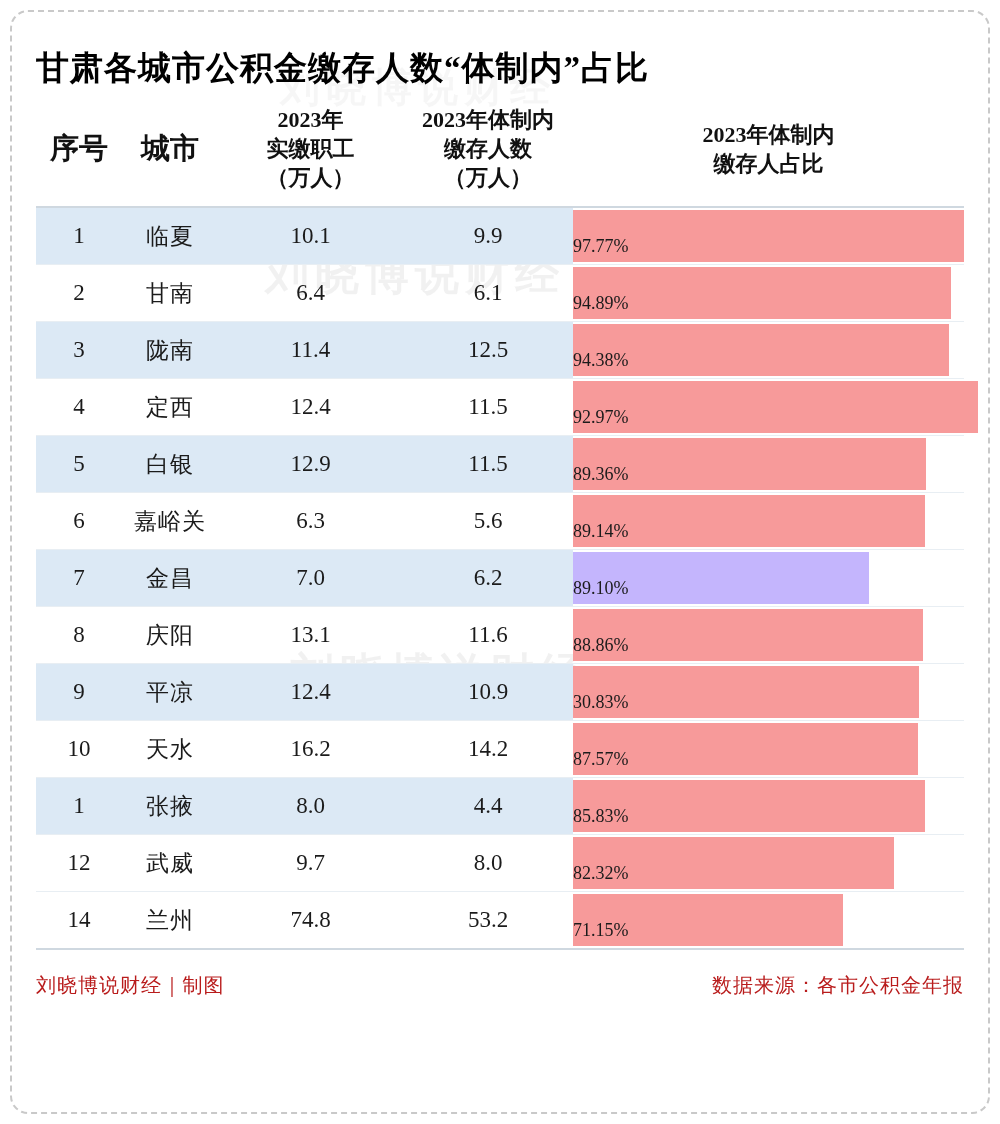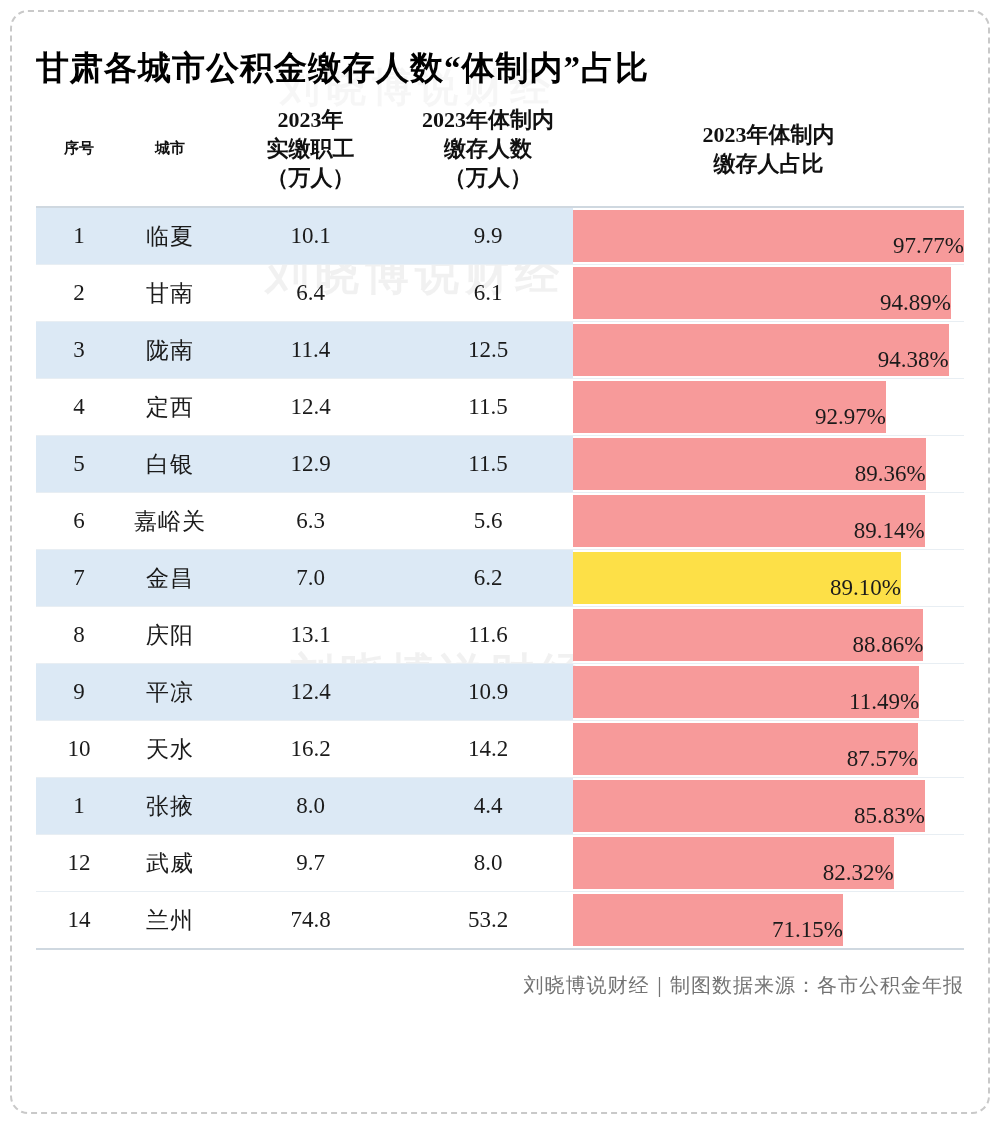--- a/index.html
+++ b/index.html
@@ -80,21 +80,21 @@
     font-weight: bold;
     font-size: 22px;
     color: #111;
     padding: 6px 4px 14px 4px;
     vertical-align: middle;
     line-height: 1.32;
     border-bottom: 2px solid #cfd8e0;
     background: transparent;
   }
   thead th .sub { display: block; }
-  thead th.hidx, thead th.hcity { font-size: 15px; }
+  thead th.hidx, thead th.hcity { font-size: 29px; }
 
   tbody td {
     font-family: "Liberation Serif", serif;
     font-size: 23px;
     text-align: center;
     height: 57px;
     padding: 0;
     border-bottom: 1px solid #e8eef3;
     color: #1b1b1b;
   }
@@ -105,37 +105,37 @@
     position: relative;
     height: 52px;
     background: #f79a9a;
     display: flex;
     align-items: center;
     justify-content: center;
     margin: 2px 0;
   }
   .bar span {
     font-family: "Liberation Serif", serif;
-    font-size: 23px;
+    font-size: 18px;
     color: #1b1b1b;
     position: absolute;
     left: 0; right: 0;
-    text-align: right;
+    text-align: left;
     margin-top: 20px;
   }
   tbody tr:last-child td { border-bottom: 2px solid #cfd8e0; }
 
   #footer {
     width: 928px;
     display: flex;
-    justify-content: flex-end;
+    justify-content: space-between;
     align-items: center;
     font-family: "Liberation Serif", serif;
     font-size: 20px;
-    color: #737373;
+    color: #b91c1c;
     padding-top: 22px;
     letter-spacing: 1px;
   }
 </style>
 </head>
 <body>
 
 <div id="page">
   <div id="frame"></div>
 
@@ -208,21 +208,21 @@
                 <span>94.38%</span>
               </div>
             </td>
           </tr>
           <tr>
             <td class="shade">4</td>
             <td class="shade city">定西</td>
             <td class="shade">12.4</td>
             <td class="shade">11.5</td>
             <td class="pctcell">
-              <div class="bar" style="width: 313px; background: rgb(247, 154, 154);">
+              <div class="bar" style="width: 405px; background: rgb(247, 154, 154);">
                 <span>92.97%</span>
               </div>
             </td>
           </tr>
           <tr class="alt">
             <td class="shade">5</td>
             <td class="shade city">白银</td>
             <td class="shade">12.9</td>
             <td class="shade">11.5</td>
             <td class="pctcell">
@@ -241,21 +241,21 @@
                 <span>89.14%</span>
               </div>
             </td>
           </tr>
           <tr class="alt">
             <td class="shade">7</td>
             <td class="shade city">金昌</td>
             <td class="shade">7.0</td>
             <td class="shade">6.2</td>
             <td class="pctcell">
-              <div class="bar" style="width: 328px; background: #fde047;">
+              <div class="bar" style="width: 296px; background: #c4b5fd;">
                 <span>89.10%</span>
               </div>
             </td>
           </tr>
           <tr>
             <td class="shade">8</td>
             <td class="shade city">庆阳</td>
             <td class="shade">13.1</td>
             <td class="shade">11.6</td>
             <td class="pctcell">
@@ -264,21 +264,21 @@
               </div>
             </td>
           </tr>
           <tr class="alt">
             <td class="shade">9</td>
             <td class="shade city">平凉</td>
             <td class="shade">12.4</td>
             <td class="shade">10.9</td>
             <td class="pctcell">
               <div class="bar" style="width: 346.1px; background: rgb(247, 154, 154);">
-                <span>11.49%</span>
+                <span>30.83%</span>
               </div>
             </td>
           </tr>
           <tr>
             <td class="shade">10</td>
             <td class="shade city">天水</td>
             <td class="shade">16.2</td>
             <td class="shade">14.2</td>
             <td class="pctcell">
               <div class="bar" style="width: 344.6px; background: rgb(247, 154, 154);">

